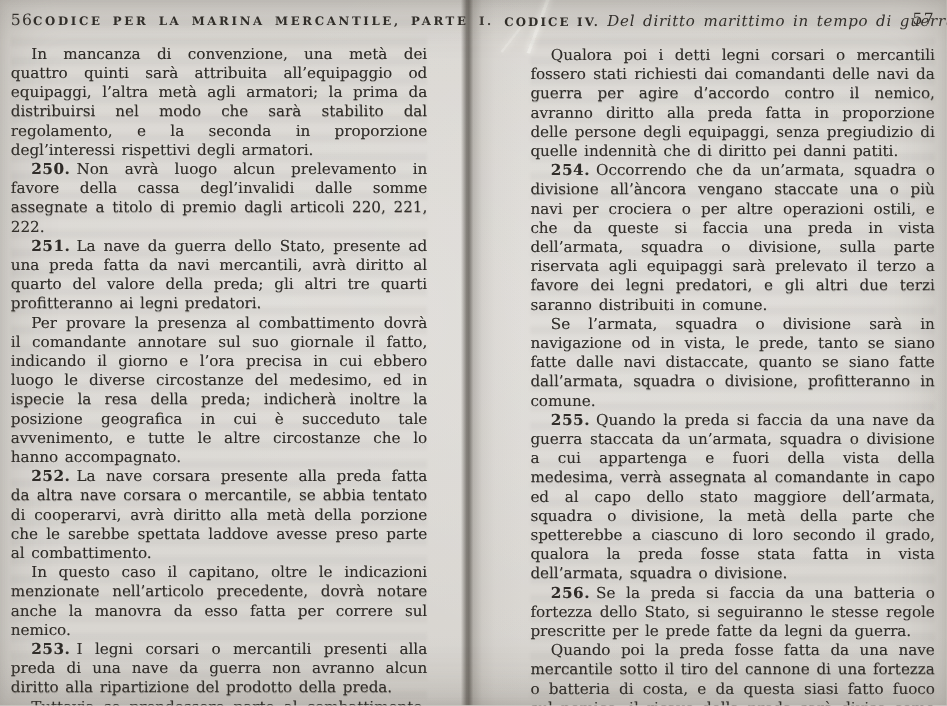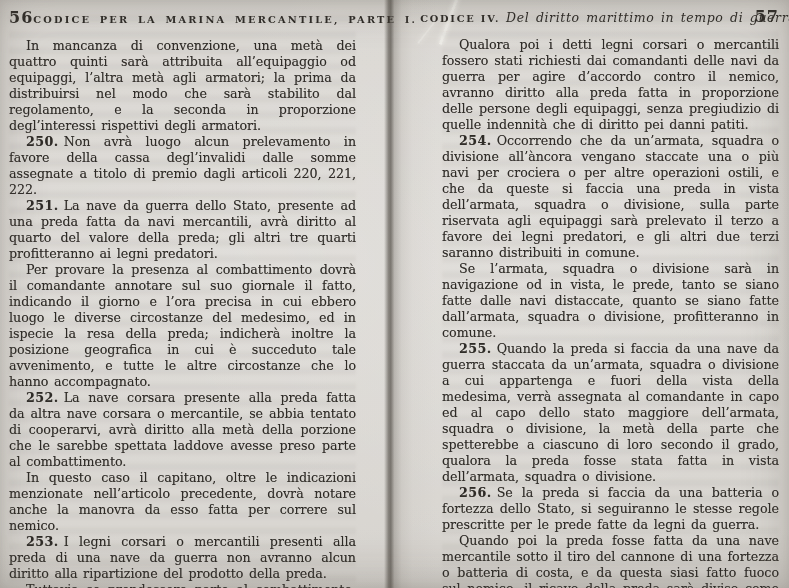--- a/index.html
+++ b/index.html
@@ -46,21 +46,21 @@
   .crease.c2{left:425px;top:20px;width:2px;height:26px;transform:rotate(38deg);opacity:.6;}
 
   .page{position:absolute;top:10px;}
   .page-left{left:9px;width:347px;}
   .page-right{left:442px;width:337px;}
 
   .runhead{
     position:relative;display:flex;align-items:baseline;
     font-size:11px;line-height:15px;white-space:nowrap;
   }
-  .pagenum{font-weight:700;font-size:16px;letter-spacing:1px;}
+  .pagenum{font-weight:400;font-size:13px;letter-spacing:1px;}
   .page-left .runtitle{
     flex:1;text-align:center;font-weight:700;font-size:9.8px;
     letter-spacing:2.2px;word-spacing:3px;
   }
   .page-right .runhead{justify-content:center;}
   .rh-caps{font-weight:700;font-size:9.8px;letter-spacing:1.8px;margin-right:6px;}
   .rh-italic{font-style:italic;font-size:12.5px;letter-spacing:0.6px;word-spacing:2px;}
   .page-right .pagenum{position:absolute;right:0;top:-1px;}
 
   .bodytext{margin-top:11px;}

